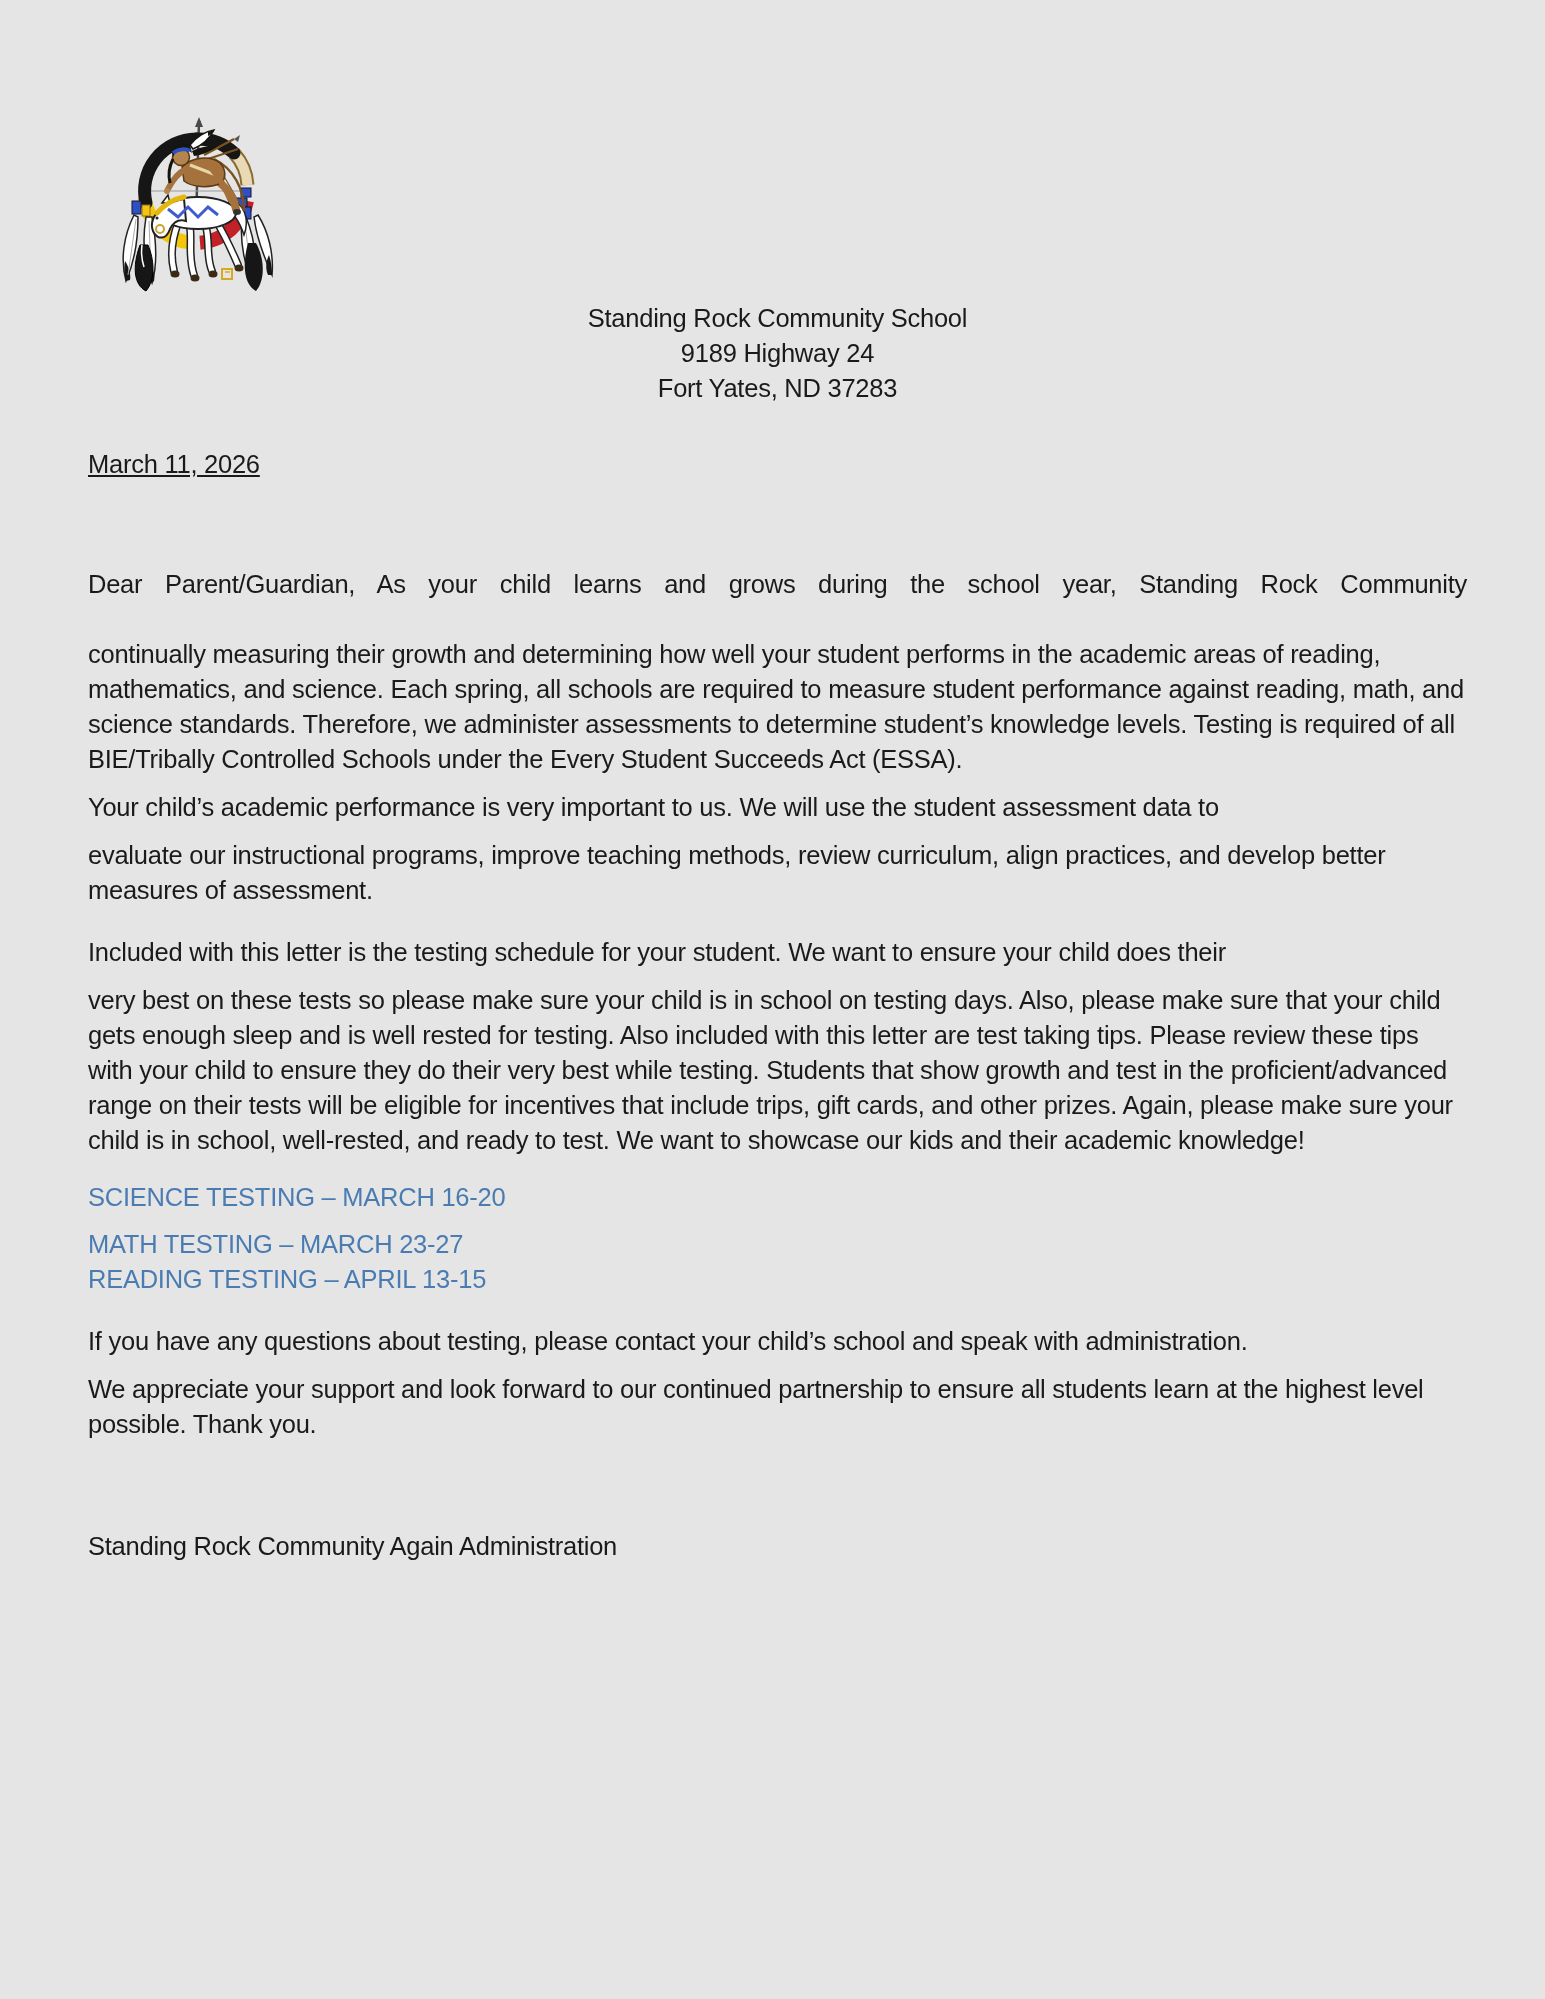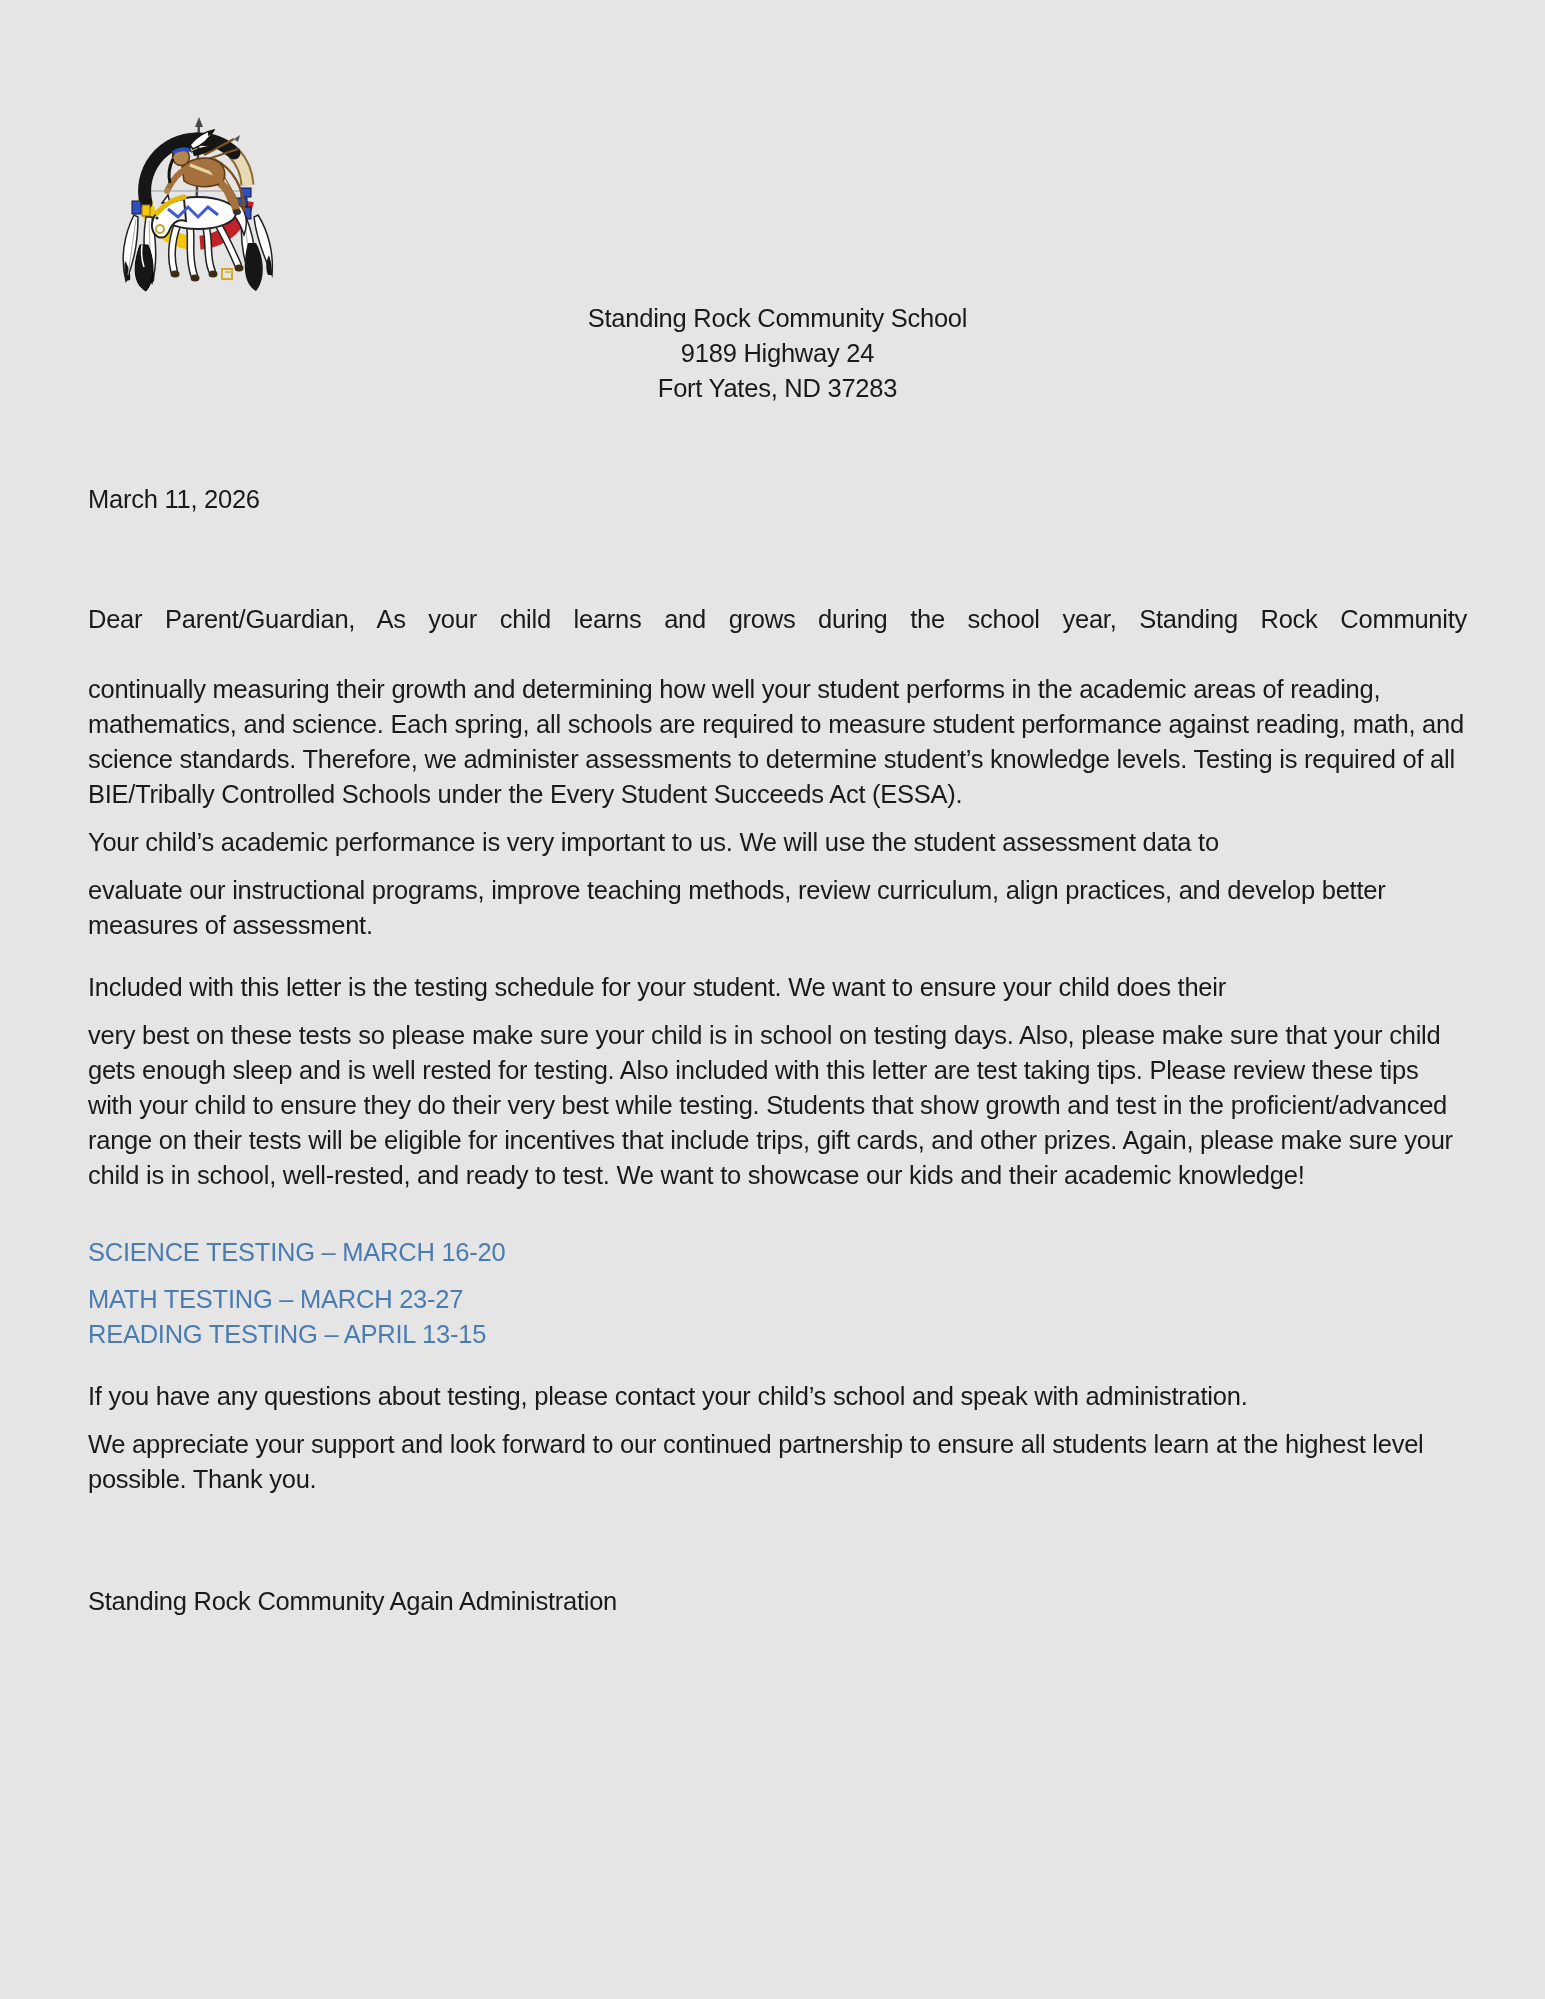--- a/index.html
+++ b/index.html
@@ -23,25 +23,25 @@
     width: 200px;
     height: 190px;
   }
   .logo-wrap svg { width: 200px; height: 190px; display: block; }
   .letterhead {
     text-align: center;
     margin-top: 8px;
   }
   .letterhead div { line-height: 35px; }
   p { margin: 0 0 13px 0; }
-  .date-line   { margin-top: 76px; margin-bottom: 0; }
+  .date-line   { margin-top: 41px; margin-bottom: 0; text-decoration: underline; }
   .salutation  { margin-top: 85px; margin-bottom: 35px;
                  text-align: justify; text-align-last: justify; }
   .mb-27  { margin-bottom: 27px; }
-  .mb-42  { margin-bottom: 42px; }
+  .mb-42  { margin-bottom: 22px; }
   .mb-sig { margin-bottom: 87px; }
   .sched-line {
     color: var(--accent, #4a7cb2);
     margin-bottom: 0;
   }
   .sched-line.first  { margin-bottom: 12px; }
   .sched-line.last   { margin-bottom: 27px; }
   .signature { margin-bottom: 0; }
 </style>
 </head>

